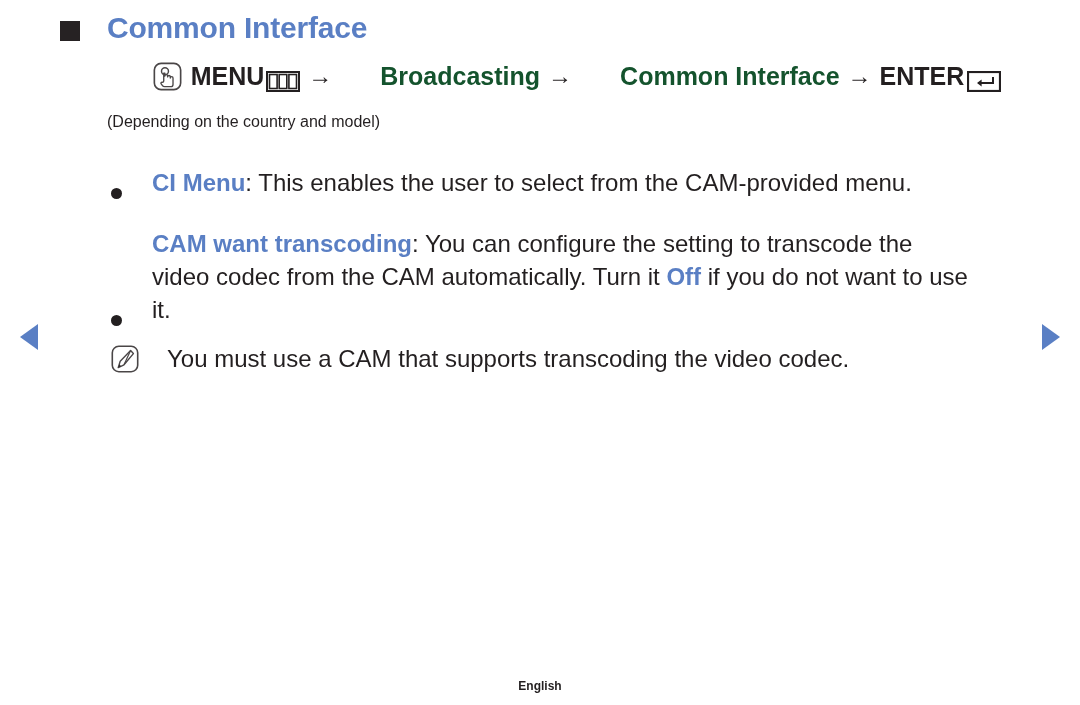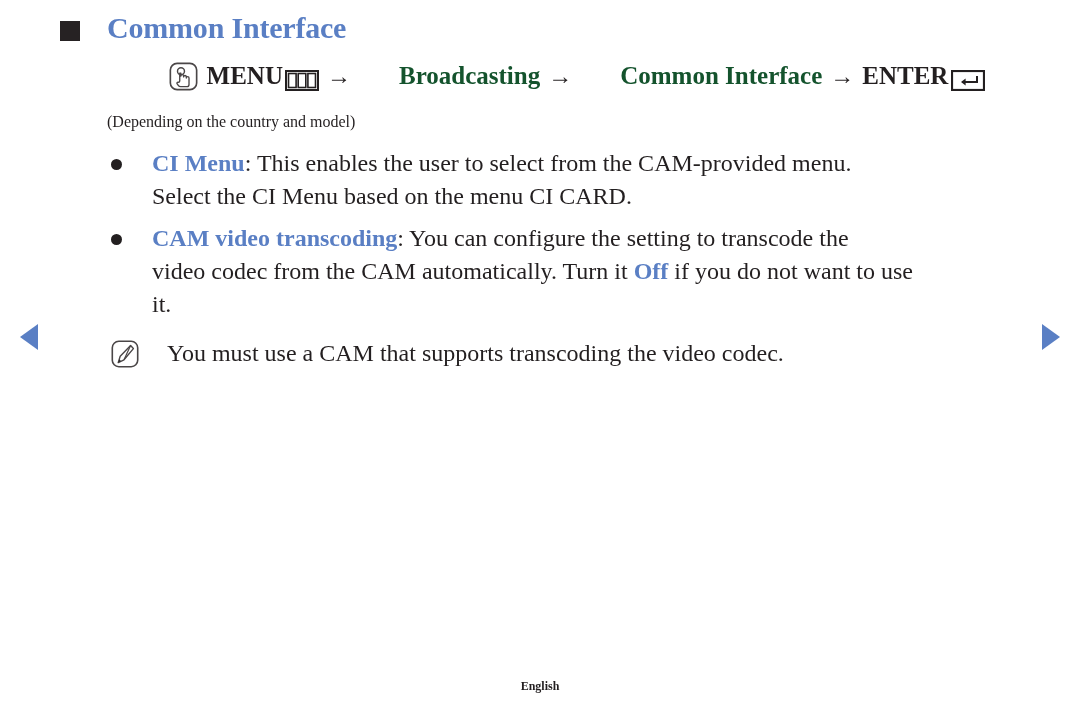--- a/index.html
+++ b/index.html
@@ -13,21 +13,20 @@
     font-family: "Liberation Sans", sans-serif;
     color: #231f20;
     position: relative;
     overflow: hidden;
     -webkit-font-smoothing: antialiased;
   }
 
   .page {
     position: absolute;
     inset: 0;
-    font-family: Liberation Serif, serif;
   }
 
   
   .heading-row {
     position: absolute;
     left: 60px;
     top: 13px;
     display: flex;
     align-items: flex-start;
   }
@@ -111,21 +110,22 @@
   .plain-line {
     font-size: 16px;
     line-height: 33px;
     color: #231f20;
     margin-top: 11px;
     white-space: nowrap;
   }
 
   .bullet-item {
     display: flex;
-    margin-top: 9px;
+    margin-top: 28px;
+    align-items: flex-end;
   }
   .bullet-dot {
     flex: none;
     width: 11px;
     height: 11px;
     border-radius: 50%;
     background: #231f20;
     margin-top: 12px;
     margin-left: 4px;
   }
@@ -235,31 +235,28 @@
     </div>
 
     <div class="plain-line">(Depending on the country and model)</div>
 
     <div class="bullet-item">
       <span class="bullet-dot"></span>
       <div class="bullet-body bullet-wrap">
         <div class="bullet-line">
           <span class="kw">CI Menu</span><span>: This enables the user to select from the CAM-provided menu.</span>
         </div>
-        <div class="bullet-line">
-          <span>Select the CI Menu based on the menu CI CARD.</span>
-        </div>
       </div>
     </div>
 
     <div class="bullet-item">
       <span class="bullet-dot"></span>
       <div class="bullet-body bullet-wrap">
         <div class="bullet-line">
-          <span class="kw">CAM video transcoding</span><span>: You can configure the setting to transcode the</span>
+          <span class="kw">CAM want transcoding</span><span>: You can configure the setting to transcode the</span>
         </div>
         <div class="bullet-line">
           <span>video codec from the CAM automatically. Turn it </span><span class="kw">Off</span><span> if you do not want to use</span>
         </div>
         <div class="bullet-line">
           <span>it.</span>
         </div>
       </div>
     </div>
 

